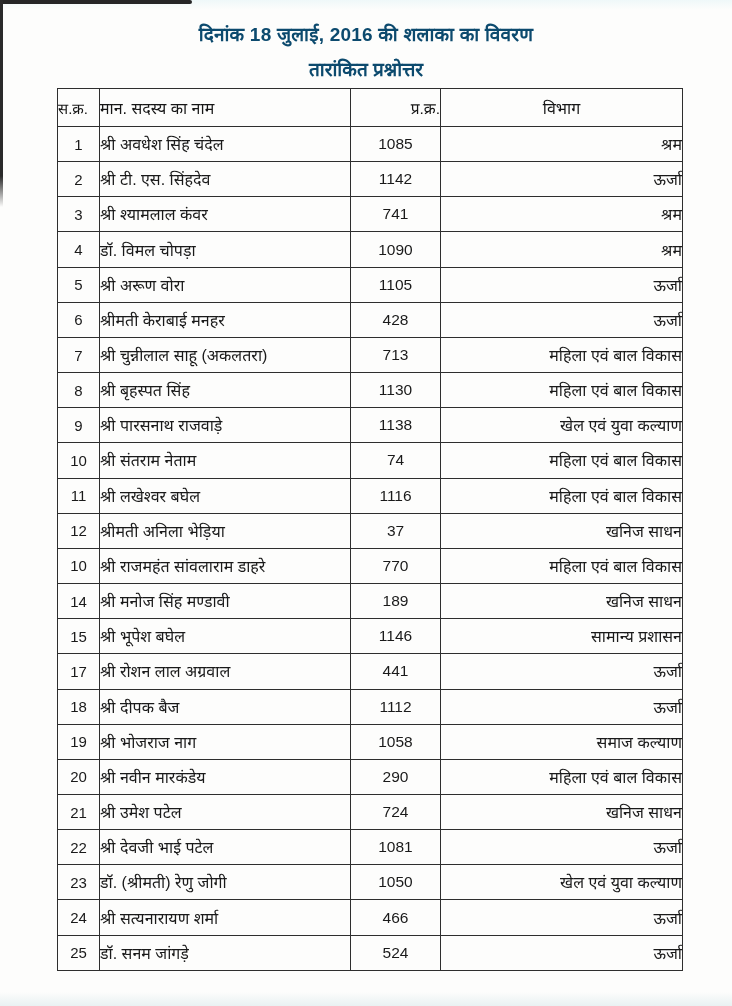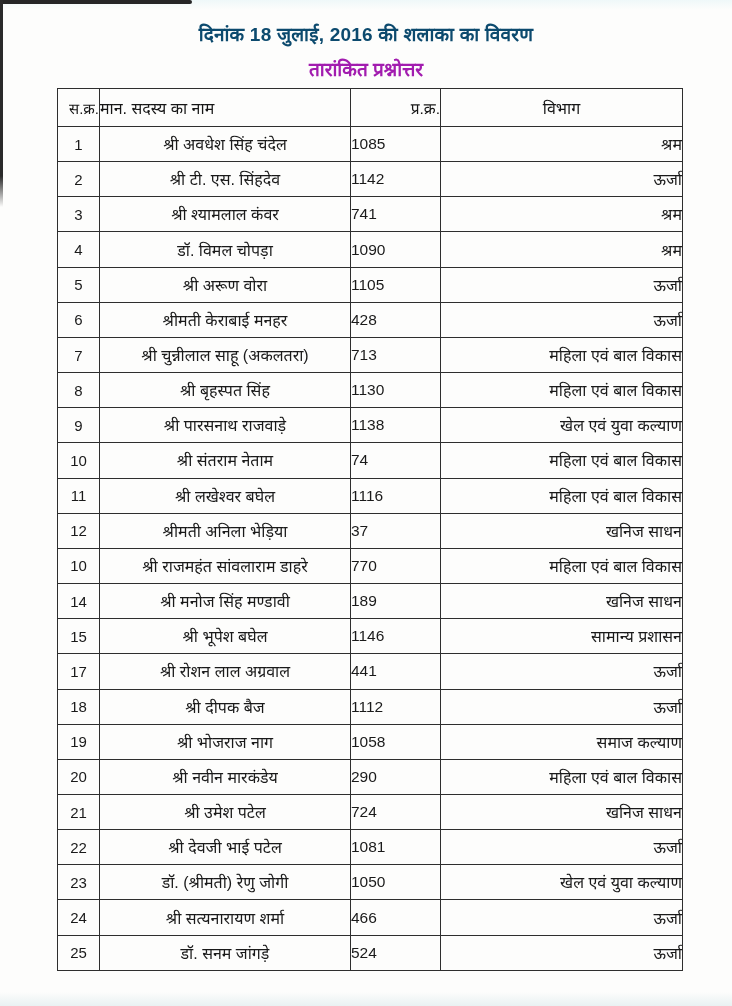--- a/index.html
+++ b/index.html
@@ -33,21 +33,21 @@
     position: absolute; top: 21px; left: 0; width: 732px;
     text-align: center;
     font-size: 19px; font-weight: 700;
     letter-spacing: 0.2px;
     color: #0c4a6e;
   }
   .doc-subtitle {
     position: absolute; top: 56px; left: 0; width: 732px;
     text-align: center;
     font-size: 19px; font-weight: 700;
-    color: #a21caf;
+    color: #0c4a6e;
   }
   
   table.members {
     position: absolute; top: 88px; left: 57px;
     width: 625px; height: 883px;
     border-collapse: collapse;
     table-layout: fixed;
   }
   table.members th, table.members td {
     border: 1.6px solid #2e2e2e;
@@ -57,24 +57,24 @@
     white-space: nowrap;
   }
   table.members tr.header-row { height: 38px; }
   th { font-size: 16px; color: #161616; }
   td { font-size: 16px; color: #1a1a1a; }
   .col-serial  { width: 42px; }
   .col-name    { width: 251px; }
   .col-qno     { width: 90px; }
   .col-dept    { width: 242px; }
   .cell-serial { text-align: center; font-size: 15px; }
-  .cell-name   { text-align: center; padding-left: 8px; }
-  .cell-qno    { text-align: left; font-size: 15.5px; }
+  .cell-name   { text-align: left; padding-left: 8px; }
+  .cell-qno    { text-align: center; font-size: 15.5px; }
   .cell-dept   { text-align: right; padding-left: 5px; }
-  th.cell-serial { font-size: 15px; text-align: right; }
+  th.cell-serial { font-size: 15px; text-align: left; }
   th.cell-name   { text-align: left; padding-left: 6px; margin-top: 10px; }
   th.cell-qno    { text-align: right; }
   th.cell-dept   { text-align: center; }
 </style>
 </head>
 <body>
 
 <div class="scan-top-tint"></div>
 <div class="scan-mark-top"></div>
 <div class="scan-mark-left"></div>

